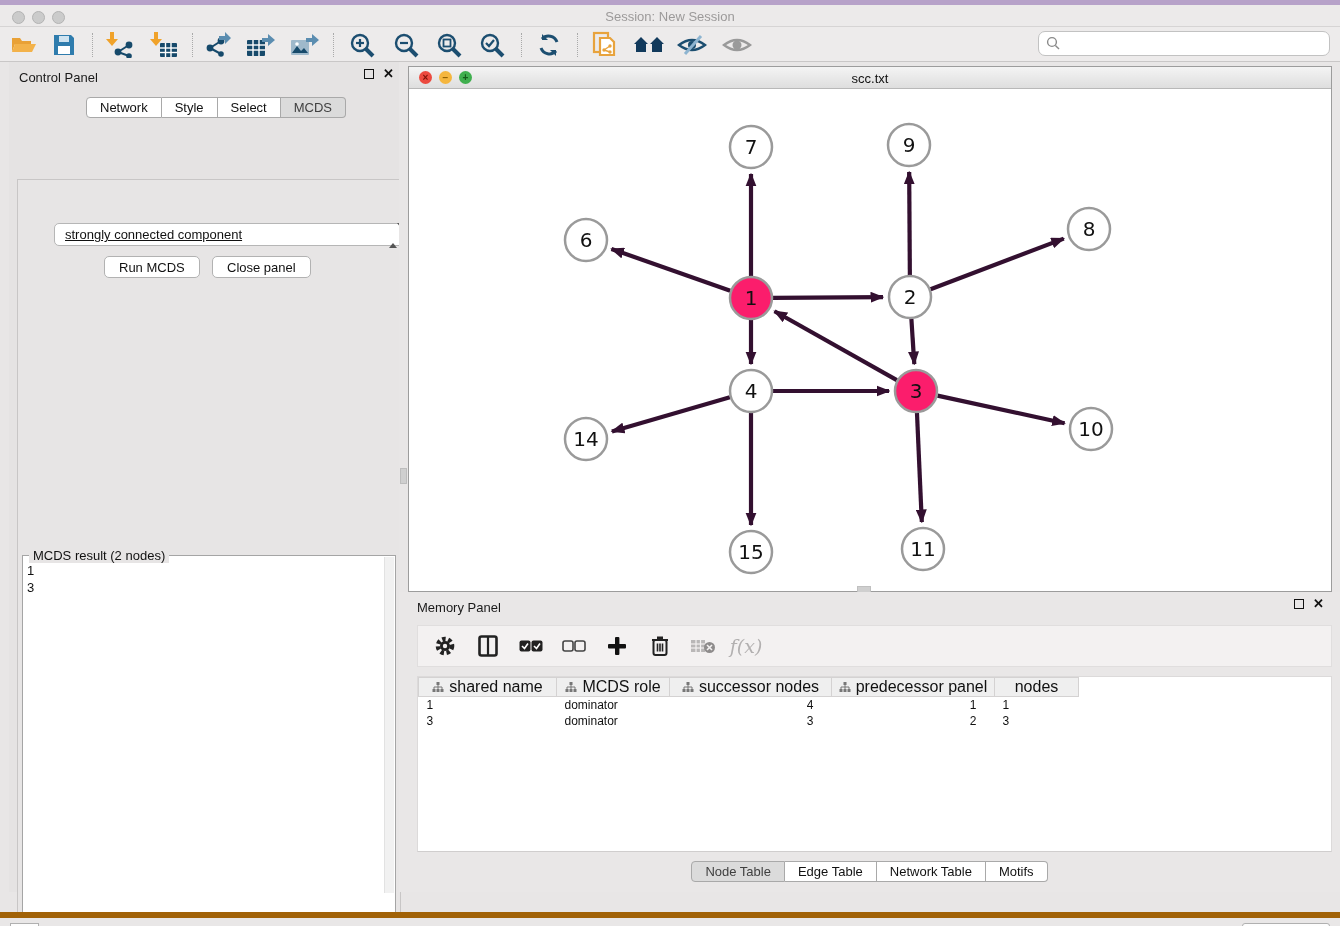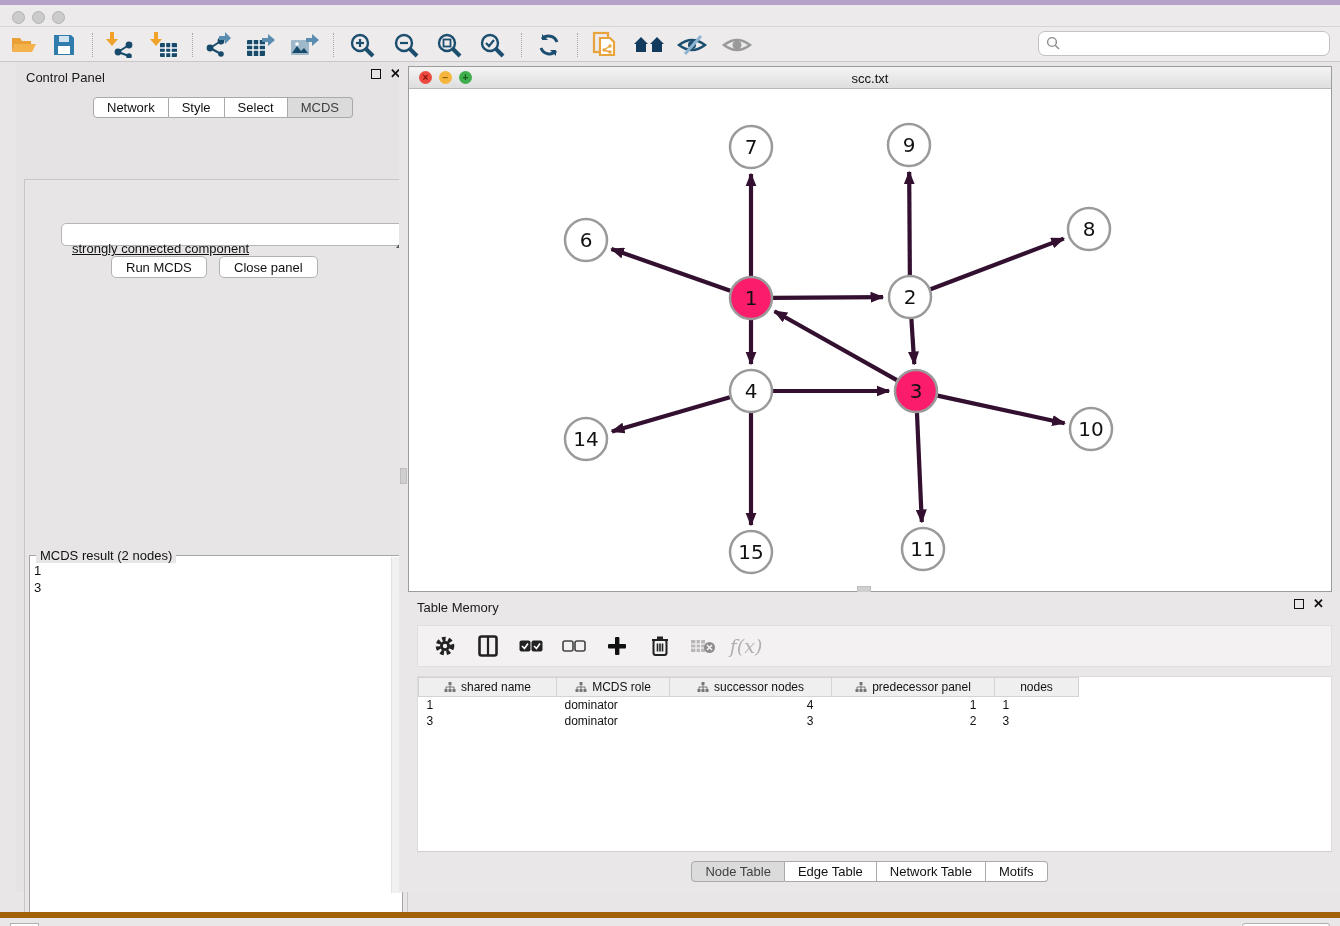--- a/index.html
+++ b/index.html
@@ -13,34 +13,34 @@
   .titlebar .title { position:absolute; left:0; right:0; top:4px; text-align:center; color:#9c9a9a; }
   .tl-dot { position:absolute; top:6px; width:13px; height:13px; border-radius:50%; background:#cbcbcb; border:1px solid #b3b3b3; }
   .toolbar { position:absolute; left:0; top:27px; width:1340px; height:35px; background:#edebeb; border-bottom:1px solid #c9c7c7; }
   .tb-ico { position:absolute; top:3px; width:36px; height:30px; display:flex; align-items:center; justify-content:center; }
   .tb-sep { position:absolute; top:6px; height:24px; border-left:1px dotted #a9a9a9; }
   .search-wrap { position:absolute; right:10px; top:4px; width:292px; height:25px; }
   .search-wrap input { width:100%; height:100%; border:1px solid #c2c2c2; border-radius:7px; background:#fff; padding:0 8px 0 26px; font-family:"Liberation Sans",sans-serif; font-size:13px; outline:none; }
   .search-mag { position:absolute; left:8px; top:5px; }
 
   
-  .control-panel { position:absolute; left:16px; top:62px; width:399px; height:830px; background:#e5e3e3; }
+  .control-panel { position:absolute; left:9px; top:62px; width:399px; height:830px; background:#e5e3e3; }
   .panel-head { position:relative; height:28px; }
   .panel-title { position:absolute; left:10px; top:8px; color:#1a1a1a; }
   .win-btns { position:absolute; top:7px; display:flex; gap:9px; align-items:center; }
   .float-ico { width:10px; height:10px; border:1.5px solid #111; display:inline-block; background:transparent; }
   .x-ico { font-weight:bold; font-size:13px; color:#111; line-height:10px; }
   .seg-tabs { position:absolute; display:flex;justify-content:center; }
   .seg-tab { height:21px; line-height:19px; padding:0 13px; background:#fff; border:1px solid #a9a9a9; border-left:none; text-align:center; cursor:default; }
   .seg-tab:first-child { border-left:1px solid #a9a9a9; border-radius:4px 0 0 4px; }
   .seg-tab:last-child { border-radius:0 4px 4px 0; }
   .seg-tab.sel { background:#dbdbdb; color:#404040; }
   .cp-content { position:absolute; left:8px; top:117px; width:384px; height:756px; border:1px solid #c8c6c6; background:#e7e5e5; }
   .opt-label { position:absolute; left:0; right:0; top:20px; text-align:center; }
-  .dropdown { position:absolute; left:36px; top:43px; width:352px; height:23px; background:#fff; border:1px solid #b6b6b6; border-radius:5px; padding:17px 24px 0 10px;text-decoration:underline; }
+  .dropdown { position:absolute; left:36px; top:43px; width:352px; height:23px; background:#fff; border:1px solid #b6b6b6; border-radius:5px; padding:3px 24px 0 10px;text-decoration:underline; }
   .dd-stepper { position:absolute; right:7px; top:4px; width:9px; height:14px; }
   .dd-stepper .up { width:0; height:0; border-left:4px solid transparent; border-right:4px solid transparent; border-bottom:5px solid #555; margin-bottom:3px; }
   .dd-stepper .dn { width:0; height:0; border-left:4px solid transparent; border-right:4px solid transparent; border-top:5px solid #555; }
   .mac-btn { position:absolute; top:76px; height:22px; background:#fff; border:1px solid #b2b2b2; border-radius:5px; text-align:center; padding:3px 14px 0 14px; }
   .mcds-fieldset { position:absolute; left:4px; top:375px; width:374px; height:374px; border:1px solid #a5a5a5; background:#fff; }
   .mcds-legend { position:absolute; left:6px; top:-8px; background:#e7e5e5; padding:0 4px; }
   .mcds-text { position:absolute; left:4px; top:6px; }
   .mcds-line { line-height:17px; }
   .mcds-scroll { position:absolute; right:1px; top:1px; width:10px; height:336px; background:#f1f1f1; border-left:1px solid #e2e2e2; }
 
@@ -60,21 +60,21 @@
   .h-grip { position:absolute; left:857px; top:586px; width:14px; height:8px; background:#cfcfcf; border:1px solid #c0c0c0; }
 
   
   .table-panel { position:absolute; left:399px; top:592px; width:941px; height:300px; background:#e9e7e7; }
   .tp-head { position:relative; height:30px; }
   .tp-toolbar { position:absolute; left:18px; top:33px; width:915px; height:42px; background:#f3f1f1; border:1px solid #e0dede; display:flex; align-items:center; gap:17px; padding-left:14px; }
   .tp-ico { width:26px; display:flex; justify-content:center; align-items:center; }
   .fx { font-family:"DejaVu Serif", serif; font-style:italic; font-size:19px; color:#b2b0b0; }
   .tbl-bg { position:absolute; left:18px; top:84px; width:915px; height:176px; background:#fff; border:1px solid #dcdada; border-bottom:1px solid #d0cece; }
   .tbl { border-collapse:collapse; table-layout:fixed; }
-  .tbl th { height:19px; background:#efefef; border:1px solid #d4d2d2; font-weight:normal; font-size:12px; padding:0; }
+  .tbl th { height:19px; background:#efefef; border:1px solid #d4d2d2; font-weight:normal; font-size:16px; padding:0; }
   .th-inner { display:flex; align-items:center; justify-content:center; gap:5px; }
   .tbl td { height:16px; font-size:12px; padding:0 18px 0 8px; white-space:nowrap; }
   .td-r { text-align:right; }
   .bottom-tabs { position:absolute; left:0; right:0; top:269px; display:flex; justify-content:center; }
 
   
   .status-bar { position:absolute; left:0; top:892px; width:1340px; height:34px; background:#e9e7e7; border-top:6px solid #a16207;margin-top:20px; }
   .list-btn { position:absolute; left:10px; top:5px; width:29px; height:23px; background:#fdfdfd; border:1px solid #b0b0b0; display:flex; align-items:center; justify-content:center; }
   .mem-btn { position:absolute; right:10px; top:5px; height:24px; background:#fdfdfd; border:1px solid #b0b0b0; border-radius:3px; display:flex; align-items:center; gap:6px; padding:0 10px; }
   .mem-dot { width:13px; height:13px; border-radius:50%; background:#2e9e3e; }
@@ -83,20 +83,21 @@
 <body>
 
 <div class="app">
 
   <div class="top-strip"></div>
 
   <div class="titlebar">
     <span class="tl-dot" style="left:12px"></span>
     <span class="tl-dot" style="left:32px"></span>
     <span class="tl-dot" style="left:52px"></span>
+    <div class="title">Session: New Session</div>
   </div>
 
   <div class="toolbar">
     <div class="tb-ico" style="left:6px">
       <svg width="26" height="22" viewBox="0 0 26 22">
           <path d="M1 4 h8 l2 3 h9 v3 H4 L1 18 Z" fill="#e9a136"></path>
           <path d="M4 10 h21 l-4 8 H1 Z" fill="#f3b24a"></path>
         </svg>
     </div>
     <div class="tb-ico" style="left:46px">
@@ -331,21 +332,21 @@
           <text x="177" y="350" text-anchor="middle" dy="7" font-size="20" fill="#111" font-family="&quot;DejaVu Sans&quot;, sans-serif">14</text>
           <circle cx="342" cy="463" r="21" fill="#ffffff" stroke="#9a9a9a" stroke-width="2.5"></circle>
           <text x="342" y="463" text-anchor="middle" dy="7" font-size="20" fill="#111" font-family="&quot;DejaVu Sans&quot;, sans-serif">15</text>
         </svg>
     </div>
   </div>
   <div class="h-grip"></div>
 
   <div class="table-panel">
     <div class="tp-head">
-      <span class="panel-title" style="left:18px">Table Memory</span>
+      <span class="panel-title" style="left:18px">Memory Panel</span>
       <span class="win-btns" style="right:16px">
         <span class="float-ico"></span>
         <span class="x-ico">✕</span>
       </span>
     </div>
     <div class="tp-toolbar">
       <span class="tp-ico">
         <svg width="22" height="22" viewBox="0 0 22 22">
             <circle cx="11" cy="11" r="7" fill="none" stroke="#222" stroke-width="4.6" stroke-dasharray="3.4 2.6"></circle>
             <circle cx="11" cy="11" r="5" fill="#222"></circle>

